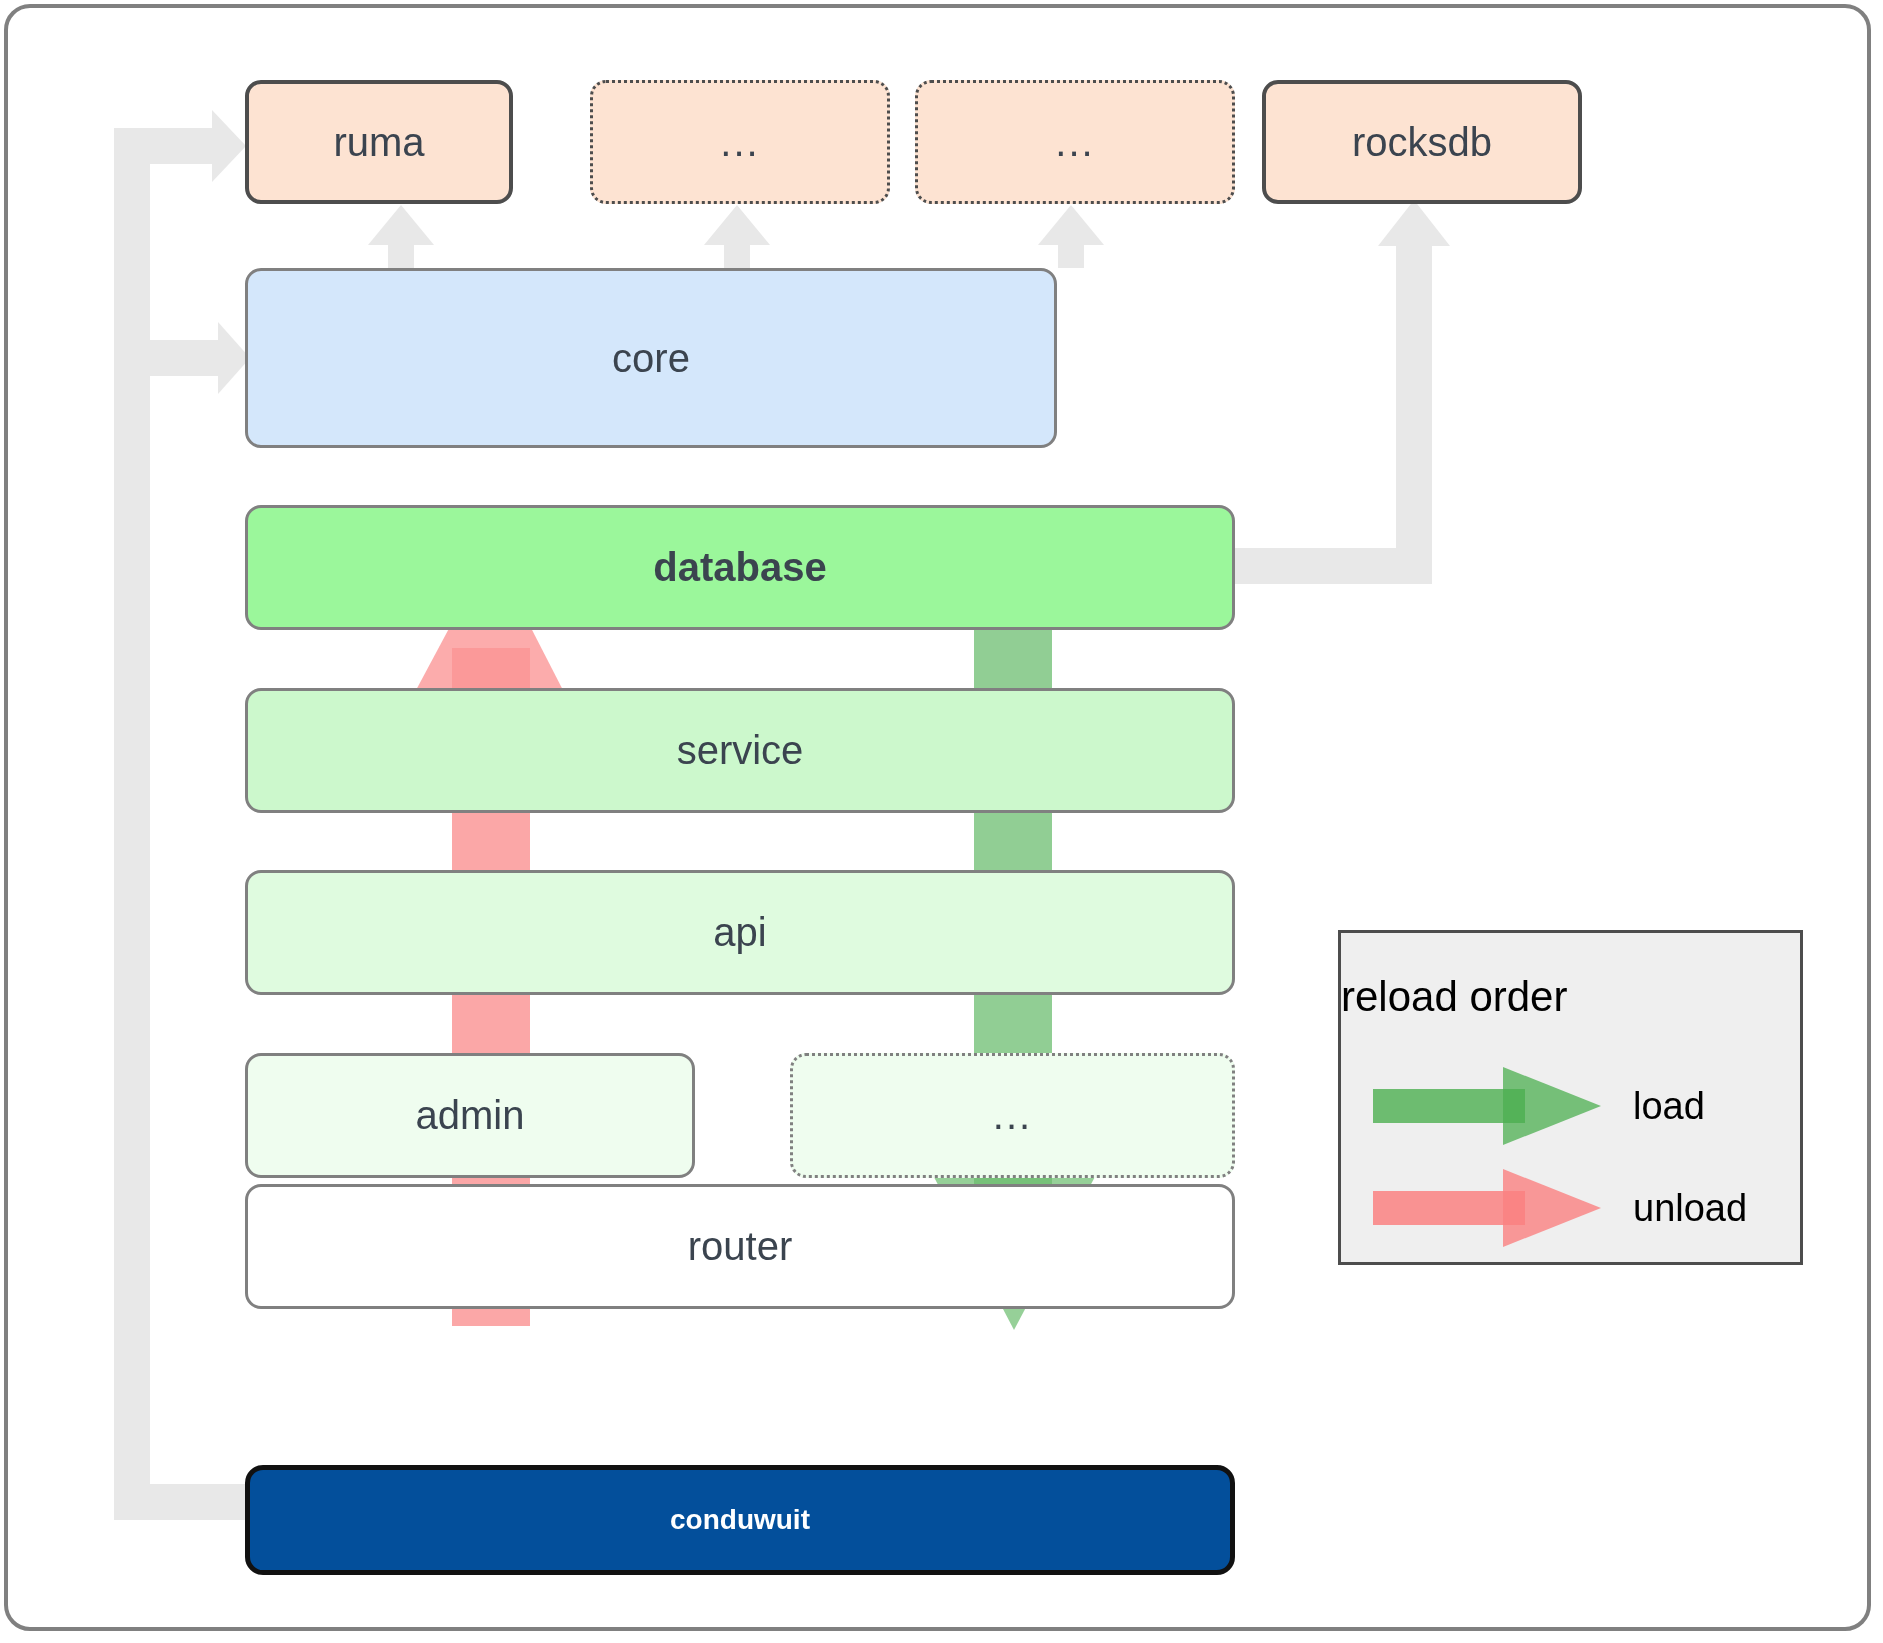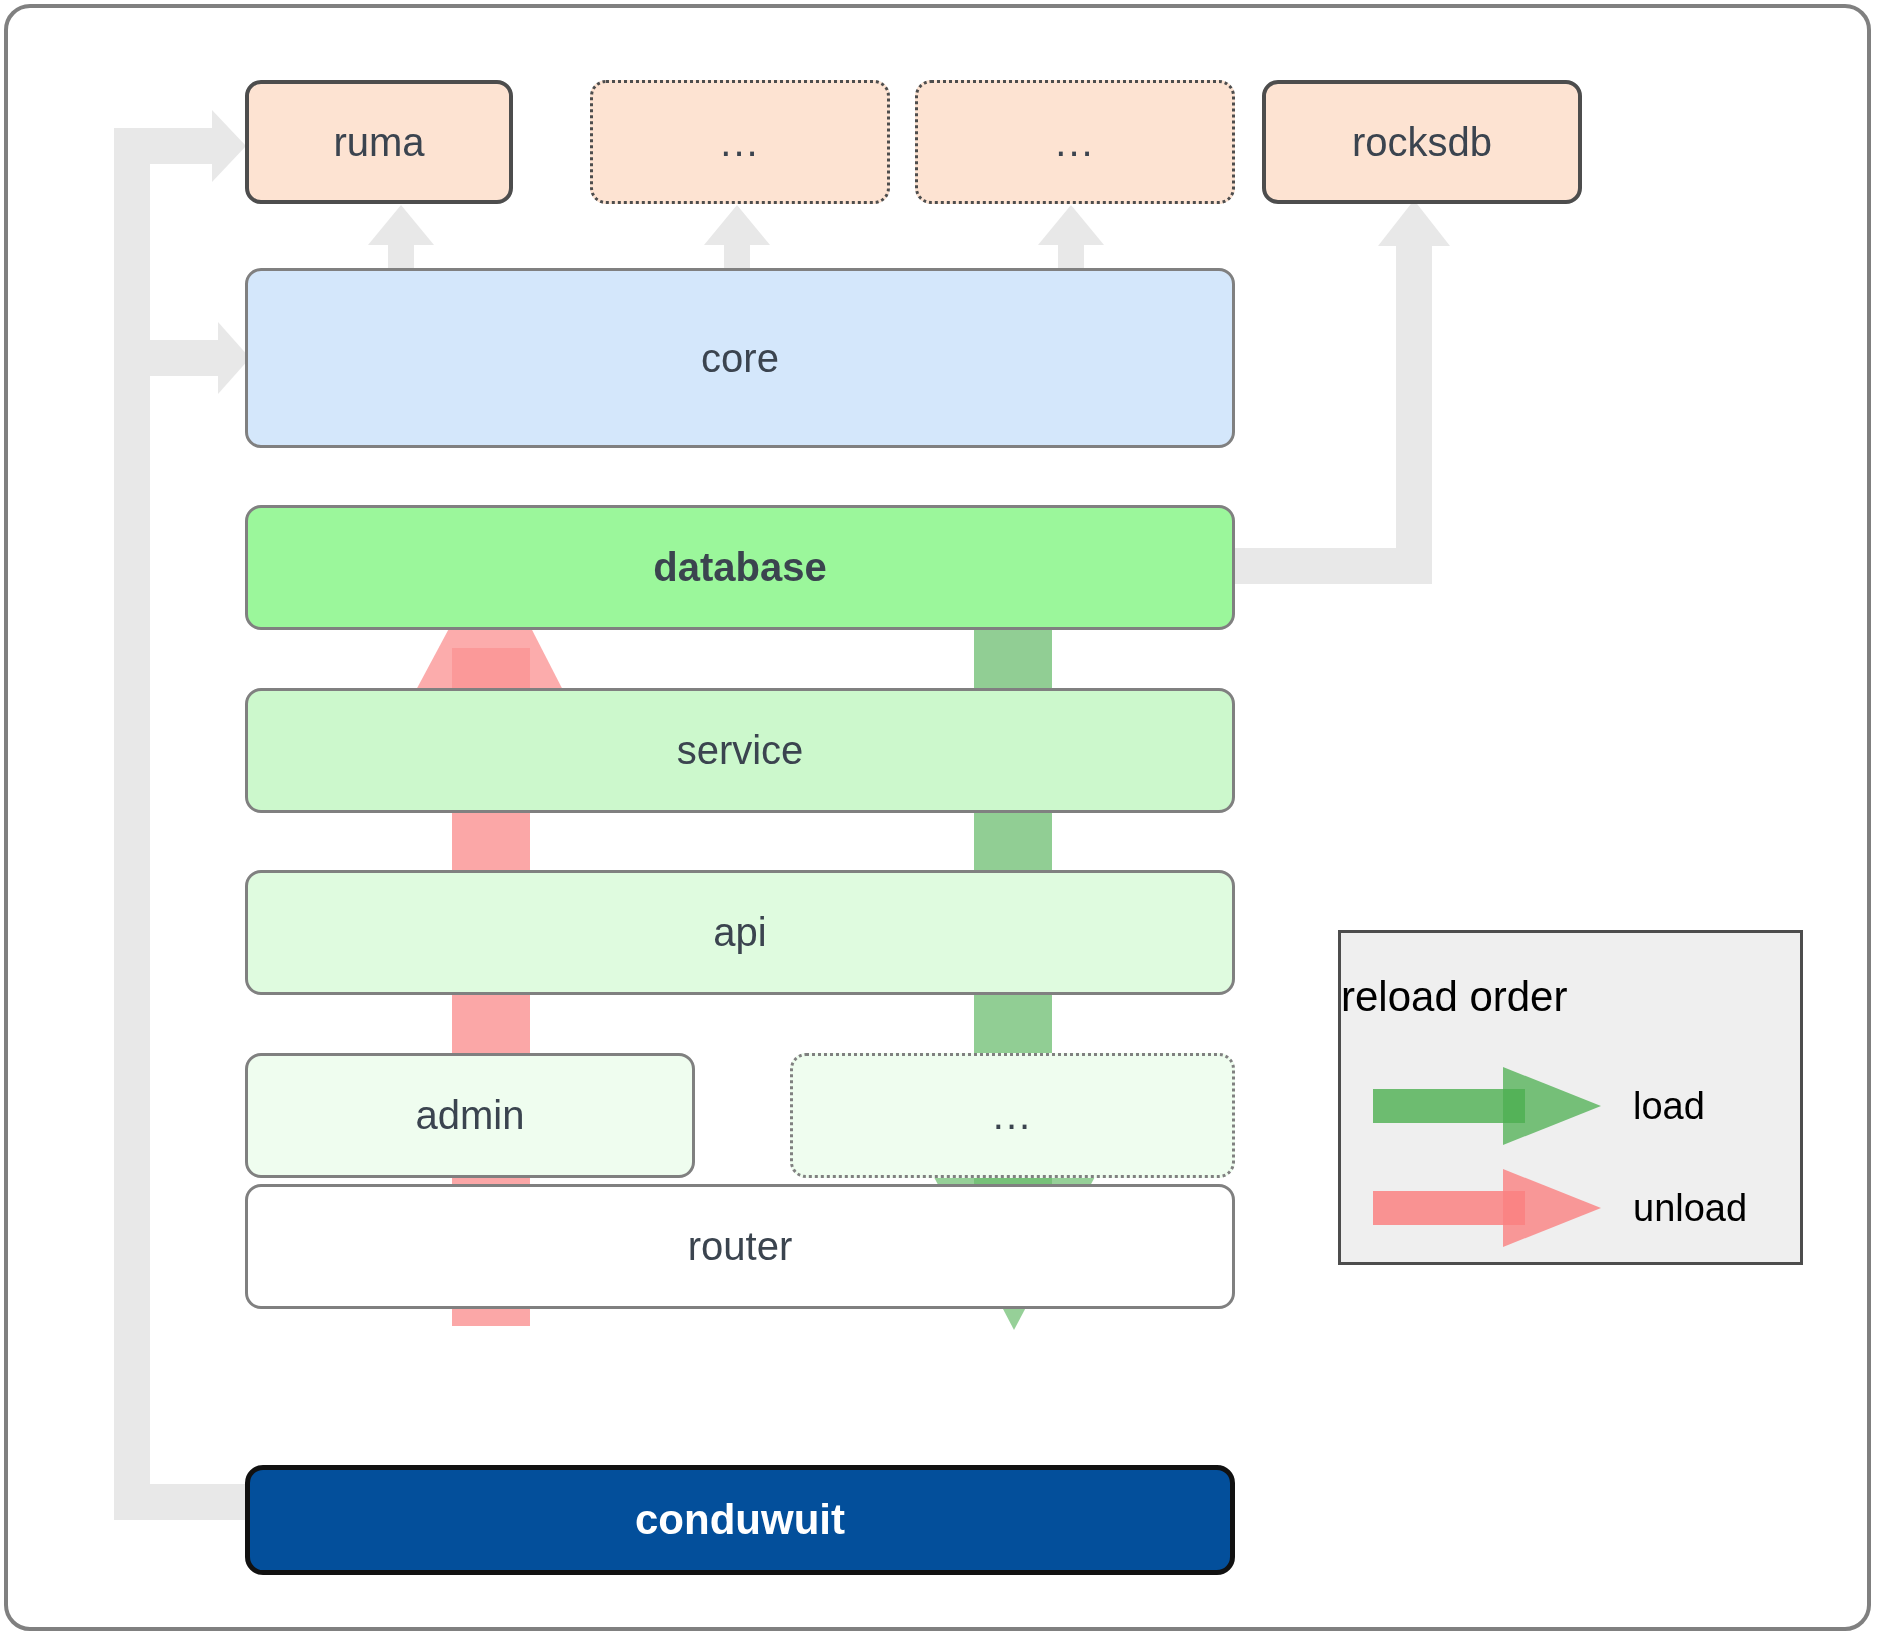--- a/index.html
+++ b/index.html
@@ -57,21 +57,21 @@
   }
   .dep.dotted {
     border: 3px dotted #4d4d4d;
   }
 
   .core-box {
     background: #d4e7fb;
     border: 3px solid #808080;
     left: 245px;
     top: 268px;
-    width: 990px;
+    width: 812px;
     height: 180px;
     border-radius: 16px;
   }
 
   .database-box {
     background: #9bf79b;
     border: 3px solid #808080;
     left: 245px;
     top: 505px;
     width: 990px;
@@ -132,21 +132,21 @@
 
   .conduwuit-box {
     background: #034f9b;
     border: 5px solid #111111;
     left: 245px;
     top: 1465px;
     width: 990px;
     height: 110px;
     border-radius: 18px;
     color: #ffffff;
-    font-size: 42px;
+    font-size: 28px;
     font-weight: bold;
   }
 
   
   .legend {
     position: absolute;
     left: 1338px;
     top: 930px;
     width: 465px;
     height: 335px;

